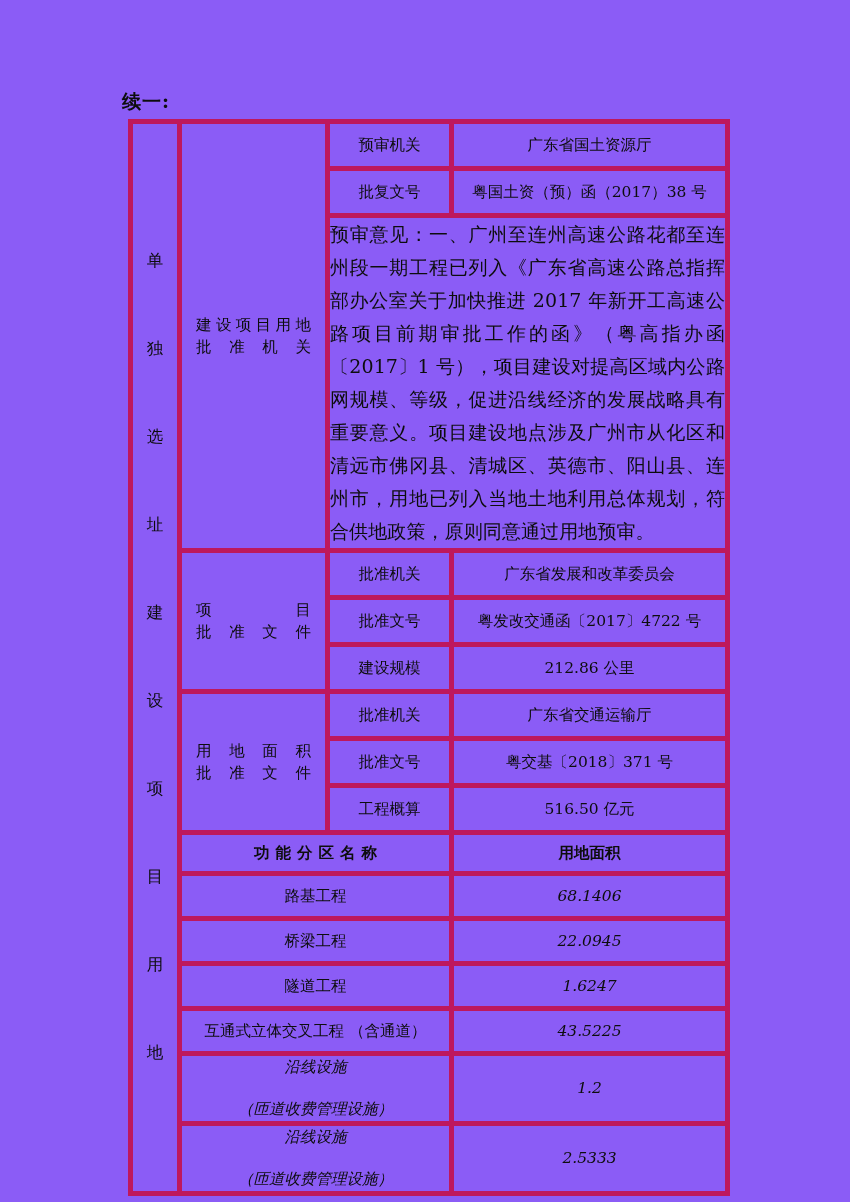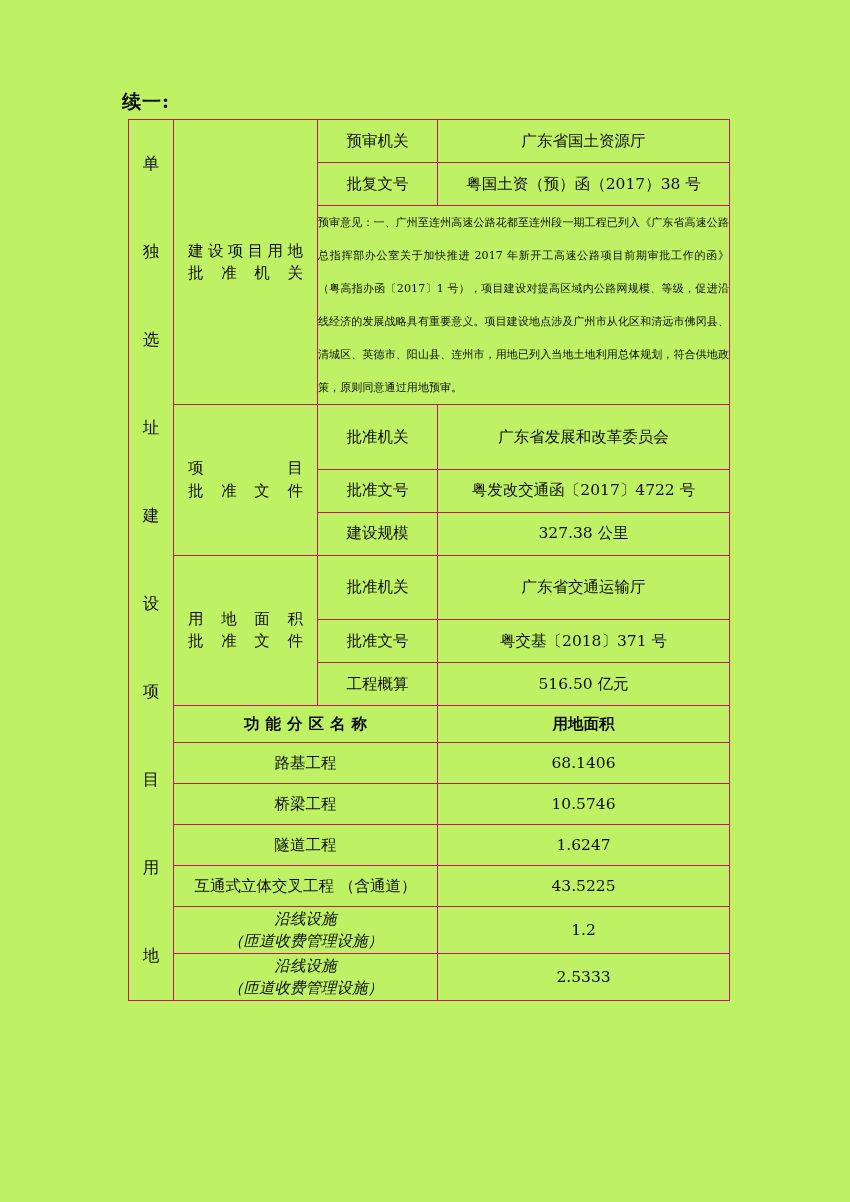--- a/index.html
+++ b/index.html
@@ -12,21 +12,21 @@
     width: 850px;
     height: 1202px;
     position: relative;
     font-family: "DejaVu Serif", "Liberation Serif", serif;
     color: #0d0d0d;
     overflow: hidden;
   }
   .page {
     position: absolute;
     inset: 0;
-    background: #bef264;
+    background: #8b5cf6;
   }
 
   
   .cont-label {
     position: absolute;
     left: 122px;
     top: 92px;
     font-size: 19px;
     font-weight: 700;
     letter-spacing: 1px;
@@ -40,21 +40,21 @@
     left: 128px;
     top: 119px;
     width: 602px;
   }
   table.main {
     width: 602px;
     border-collapse: collapse;
     table-layout: fixed;
   }
   table.main td {
-    border: 1px solid #be185d;
+    border: 5px solid #be185d;
     padding: 0;
     vertical-align: middle;
     text-align: center;
     font-size: 15.5px;
     line-height: 1.45;
   }
   
   table.main {
     border: 1.6px solid #0a0a0a;
   }
@@ -104,21 +104,21 @@
     font-size: 16px;
   }
 
   
   td.opinion {
     text-align: left;
     padding: 9px 10px 12px 10px;
     vertical-align: top;
   }
   .opinion-body {
-    font-size: 11px;
+    font-size: 19px;
     line-height: 33px;
     text-align: justify;
     text-justify: inter-character;
     letter-spacing: 0.1px;
   }
 
   
   td.zone-name {
     width: 378px;
     height: 40px;
@@ -140,25 +140,26 @@
     margin-top: 8px;
   }
   td.zone-two-line {
     height: 46px;
     line-height: 1.4;
     font-size: 15px;
     padding: 3px 0;
     font-style: italic;
   }
   .zl1 { display:block; }
-  .zl2 { display:block; }
+  .zl2 { display:block;margin-top:20px; }
 
   td.num {
     font-size: 16px;
     font-family: "DejaVu Serif", "Liberation Serif", serif;
+    font-style: italic;
   }
 </style>
 </head>
 <body>
 
 <div class="page">
 
   <div class="cont-label">续一:</div>
 
   <div class="tbl-wrap">
@@ -210,21 +211,21 @@
           </td>
           <td class="key">批准机关</td>
           <td class="val">广东省发展和改革委员会</td>
         </tr>
         <tr>
           <td class="key">批准文号</td>
           <td class="val">粤发改交通函〔2017〕4722 号</td>
         </tr>
         <tr>
           <td class="key">建设规模</td>
-          <td class="val">327.38 公里</td>
+          <td class="val">212.86 公里</td>
         </tr>
 
         <tr>
           <td class="group-label" rowspan="3">
             <span class="justify2">用地面积</span>
             <span class="justify2">批准文件</span>
           </td>
           <td class="key">批准机关</td>
           <td class="val">广东省交通运输厅</td>
         </tr>
@@ -241,21 +242,21 @@
           <td class="zone-name zone-head" colspan="2">功能分区名称</td>
           <td class="zone-area zone-head plain">用地面积</td>
         </tr>
 
         <tr>
           <td class="zone-name" colspan="2">路基工程</td>
           <td class="zone-area num">68.1406</td>
         </tr>
         <tr>
           <td class="zone-name" colspan="2">桥梁工程</td>
-          <td class="zone-area num">10.5746</td>
+          <td class="zone-area num">22.0945</td>
         </tr>
         <tr>
           <td class="zone-name" colspan="2">隧道工程</td>
           <td class="zone-area num">1.6247</td>
         </tr>
         <tr>
           <td class="zone-name" colspan="2">互通式立体交叉工程 （含通道）</td>
           <td class="zone-area num">43.5225</td>
         </tr>
 

